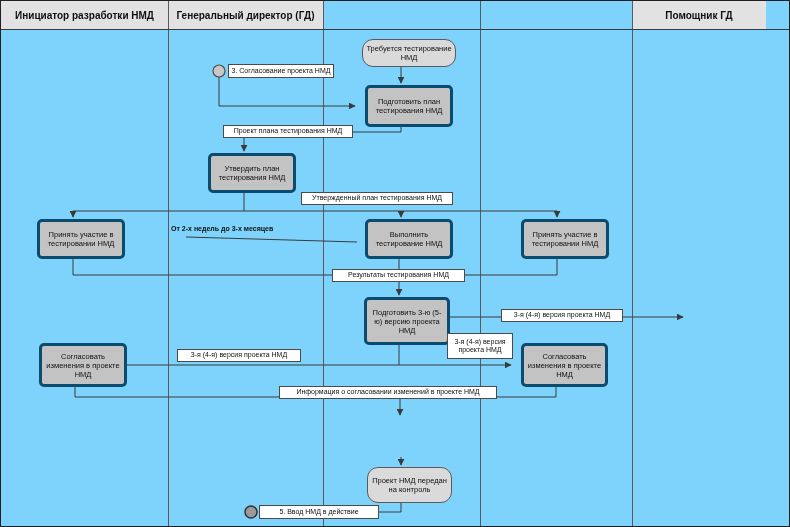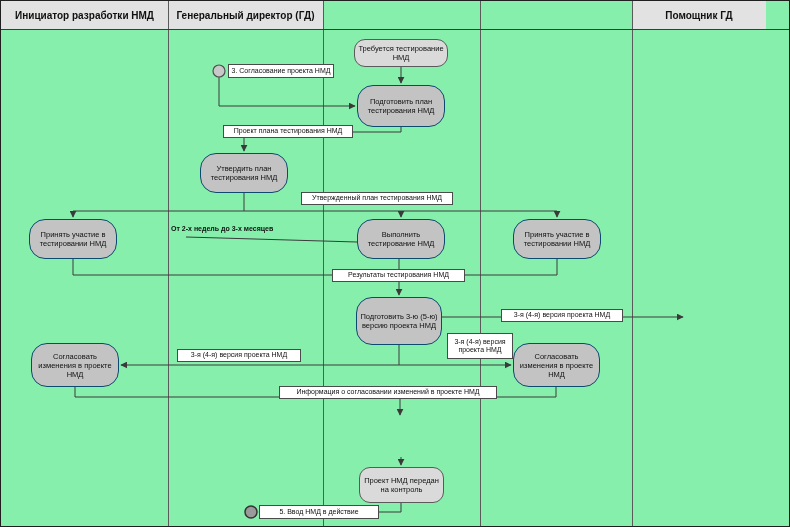--- a/index.html
+++ b/index.html
@@ -1,29 +1,29 @@
 <!DOCTYPE html>
 <html><head>
 <meta charset="utf-8">
 <style>
   * { box-sizing: border-box; margin: 0; padding: 0; }
   html,body { background:#fff; }
   body { font-family: "Liberation Sans", sans-serif; }
-  .canvas { position:relative; width:790px; height:527px; background:#86efac;
+  .canvas { position:relative; width:790px; height:527px; background:#7dd3fc;
             border:1px solid #1f1f1f; overflow:hidden; }
   .divider { position:absolute; top:0; bottom:0; width:1px; background:#5a5a5a; z-index:1; }
   .header-line { position:absolute; top:28px; left:0; right:0; height:1px; background:#3a3a3a; z-index:1; }
   .lane-header { position:absolute; top:0; height:28px; background:#e2e2e2;
                  display:flex; align-items:center; justify-content:center;
                  font-weight:bold; font-size:10px; color:#101010; text-align:center; z-index:0; }
   svg.connectors { position:absolute; left:0; top:0; z-index:2; }
   .node { position:absolute; display:flex; align-items:center; justify-content:center;
           text-align:center; font-size:7.5px; line-height:1.2; color:#101010;
-          padding:2px; z-index:3; }
-  .activity { background:#c3c3c3; border:1px solid #0c4a6e; border-radius:16px; }
+          padding:2px; z-index:3;margin-left:8px; }
+  .activity { background:#c3c3c3; border:3px solid #0c4a6e; border-radius:5px; }
   .state { background:#dadada; border:1px solid #5a5a5a; border-radius:11px; }
   .edge-label { position:absolute; display:flex; align-items:center; justify-content:center;
                 text-align:center; font-size:7px; line-height:1.15; background:#ffffff;
                 border:1px solid #4a4a4a; color:#101010; padding:0 2px; z-index:3; }
   .annotation { position:absolute; font-size:7px; font-weight:bold; color:#101010; z-index:3; }
 </style>
 </head>
 <body>
 
 <div class="canvas">

